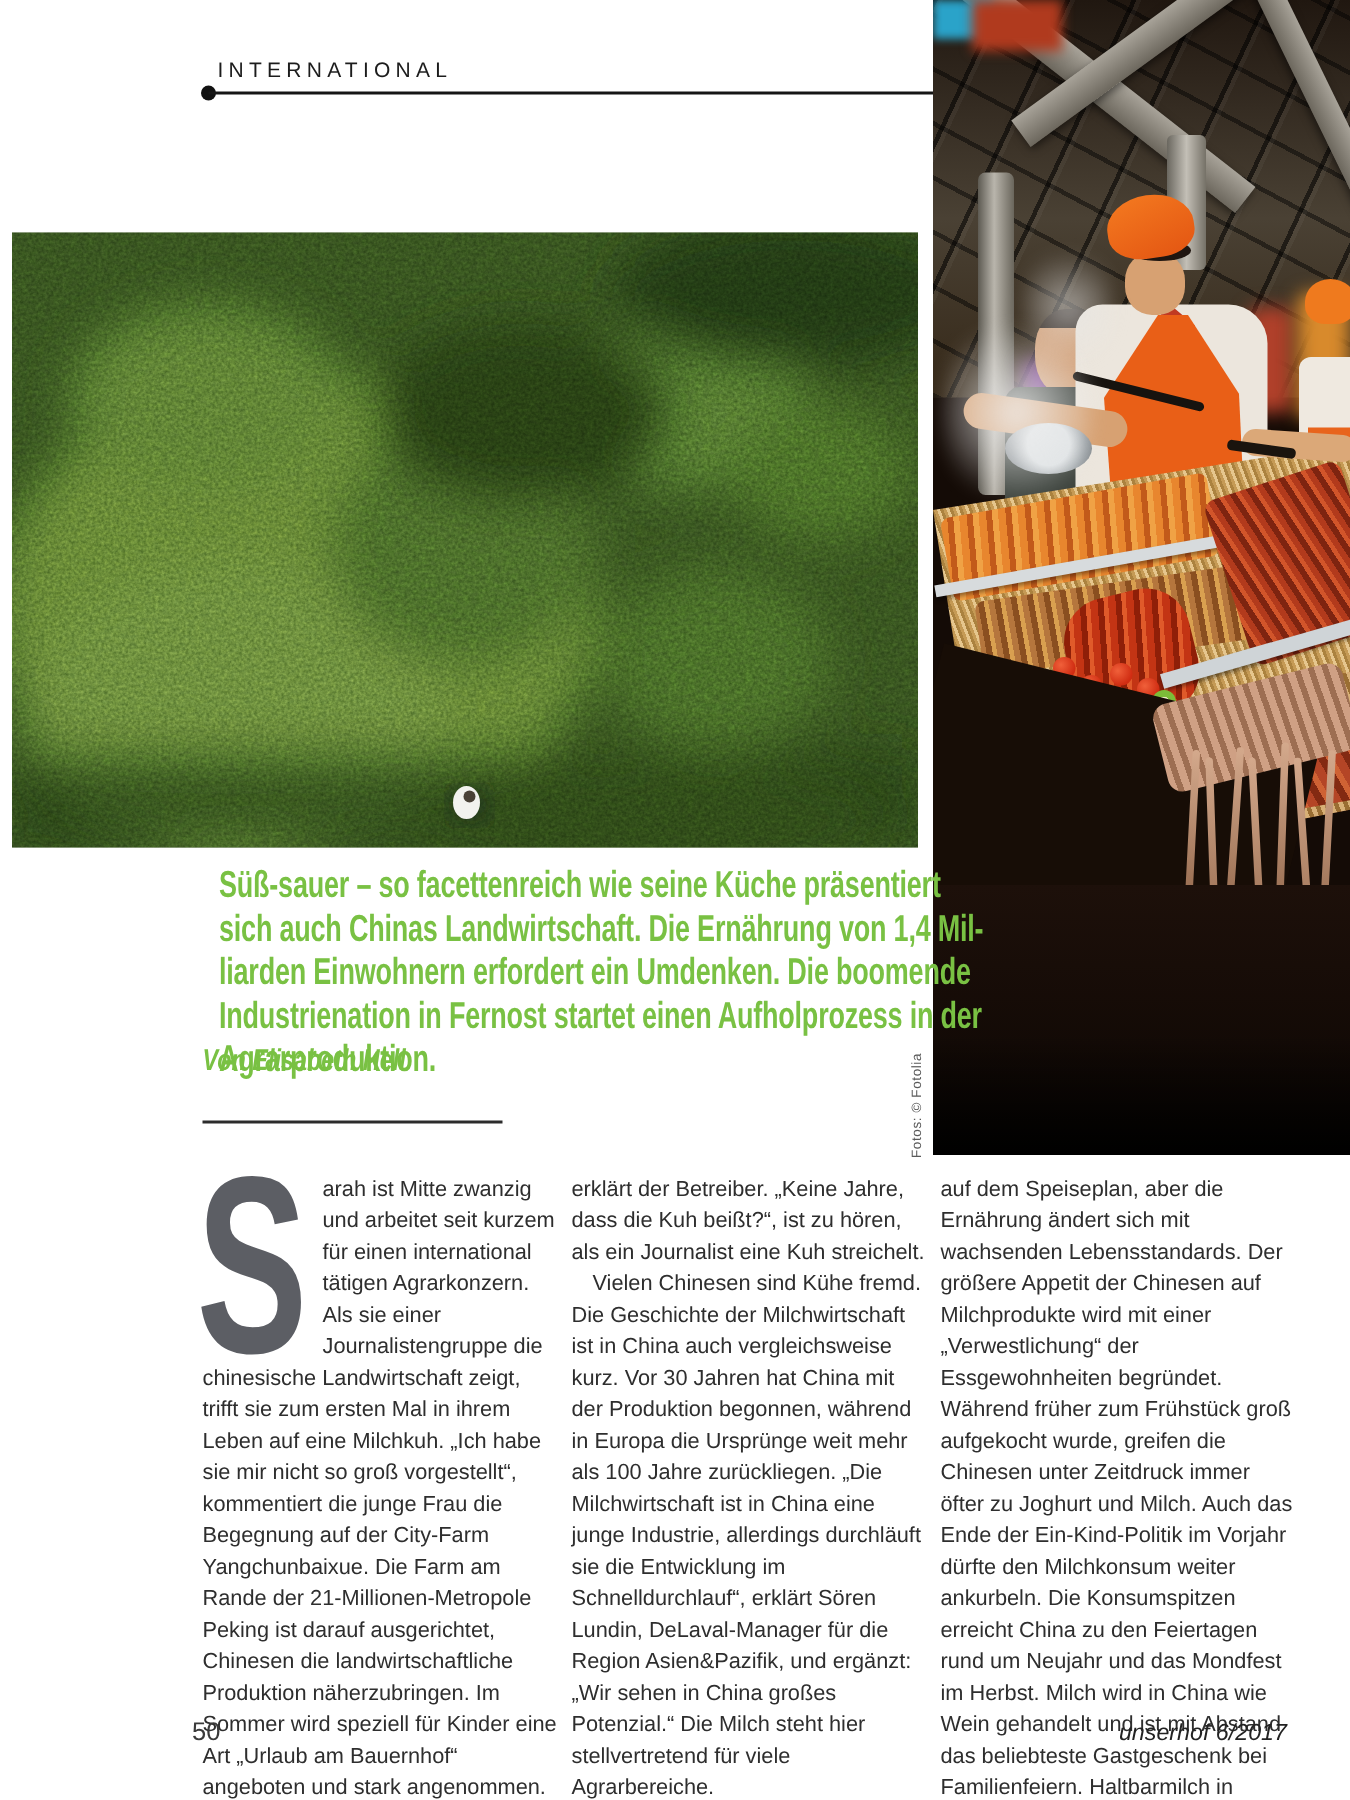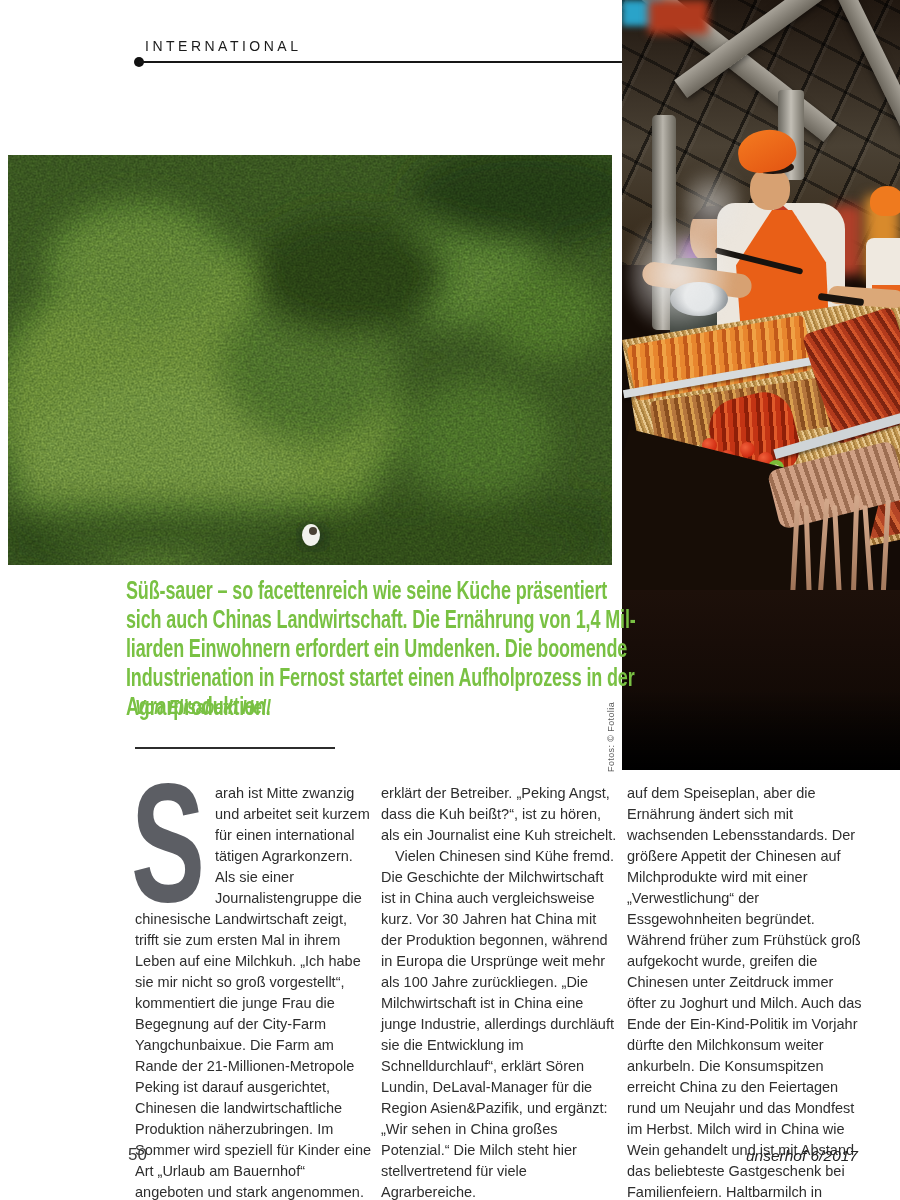--- a/index.html
+++ b/index.html
@@ -101,21 +101,21 @@
   .pr-strand{width:5px;border-radius:3px;background:linear-gradient(180deg,#d4a98c,#8a5f43);}
   .pr-shadefoot{left:0;top:690px;width:278px;height:80px;background:linear-gradient(180deg,rgba(0,0,0,0),#000);}
   .pr-topblue{left:0;top:0;width:40px;height:26px;background:#2aa3c9;filter:blur(3px);}
   .pr-topred{left:26px;top:0;width:60px;height:34px;background:#b03a1e;filter:blur(4px);}
   
   .credit{
     position:absolute;left:606px;top:772px;transform:rotate(-90deg);transform-origin:0 0;
     font-size:9px;color:#5a5a5a;letter-spacing:.4px;white-space:nowrap;
   }
   
-  .headline{position:absolute;left:126px;top:576px;width:520px;}
+  .headline{position:absolute;left:146px;top:576px;width:520px;}
   .headline .hl{
     font-weight:bold;font-size:25px;line-height:29px;white-space:nowrap;
     transform:scaleX(.72);transform-origin:0 50%;letter-spacing:-.2px;color:#79c143;
   }
   .byline{
     position:absolute;left:135px;top:696px;
     font-weight:bold;font-style:italic;font-size:20px;color:#79c143;
     transform:scaleX(.78);transform-origin:0 50%;white-space:nowrap;letter-spacing:0;
   }
   .byline-rule{position:absolute;left:135px;top:747px;width:200px;height:2px;background:#2c2c2c;}
@@ -262,21 +262,21 @@
 
 <div class="byline">Von Elisabeth Hell</div>
 <div class="byline-rule"></div>
 
 <div class="col col1">
   <p><span class="dropcap">
         <span>S</span>
       </span><span>arah ist Mitte zwanzig und arbeitet seit kurzem für einen international tätigen Agrarkonzern. Als sie einer Journalistengruppe die chinesische Landwirtschaft zeigt, trifft sie zum ersten Mal in ihrem Leben auf eine Milchkuh. „Ich habe sie mir nicht so groß vorgestellt“, kommentiert die junge Frau die Begegnung auf der City-Farm Yangchunbaixue. Die Farm am Rande der 21-Millionen-Metropole Peking ist darauf ausgerichtet, Chinesen die landwirtschaftliche Produktion näherzubringen. Im Sommer wird speziell für Kinder eine Art „Urlaub am Bauernhof“ angeboten und stark angenommen. Die Städter hätten oft keine Ahnung, wie Milch produziert wird,</span></p>
 </div>
 <div class="col col2">
-  <p>erklärt der Betreiber. „Peking Angst, dass die Kuh beißt?“, ist zu hören, als ein Journalist eine Kuh streichelt.</p>
+  <p>erklärt der Betreiber. „Keine Jahre, dass die Kuh beißt?“, ist zu hören, als ein Journalist eine Kuh streichelt.</p>
   <p class="ind">Vielen Chinesen sind Kühe fremd. Die Geschichte der Milchwirtschaft ist in China auch vergleichsweise kurz. Vor 30 Jahren hat China mit der Produktion begonnen, während in Europa die Ursprünge weit mehr als 100 Jahre zurückliegen. „Die Milchwirtschaft ist in China eine junge Industrie, allerdings durchläuft sie die Entwicklung im Schnelldurchlauf“, erklärt Sören Lundin, DeLaval-Manager für die Region Asien&amp;Pazifik, und ergänzt: „Wir sehen in China großes Potenzial.“ Die Milch steht hier stellvertretend für viele Agrarbereiche.</p>
 
 </div>
 <div class="col col3">
   <p>auf dem Speiseplan, aber die Ernährung ändert sich mit wachsenden Lebensstandards. Der größere Appetit der Chinesen auf Milchprodukte wird mit einer „Verwestlichung“ der Essgewohnheiten begründet. Während früher zum Frühstück groß aufgekocht wurde, greifen die Chinesen unter Zeitdruck immer öfter zu Joghurt und Milch. Auch das Ende der Ein-Kind-Politik im Vorjahr dürfte den Milchkonsum weiter ankurbeln. Die Konsumspitzen erreicht China zu den Feiertagen rund um Neujahr und das Mondfest im Herbst. Milch wird in China wie Wein gehandelt und ist mit Abstand das beliebteste Gastgeschenk bei Familienfeiern. Haltbarmilch in Geschenksverpackung stapelt sich in jedem Supermarkt. Im Jahr 1970 konsumierte ein Chinese durchschnitt-</p>
 </div>
 
 <div class="folio">50</div>
 <div class="magname">unserhof 6/2017</div>
 

